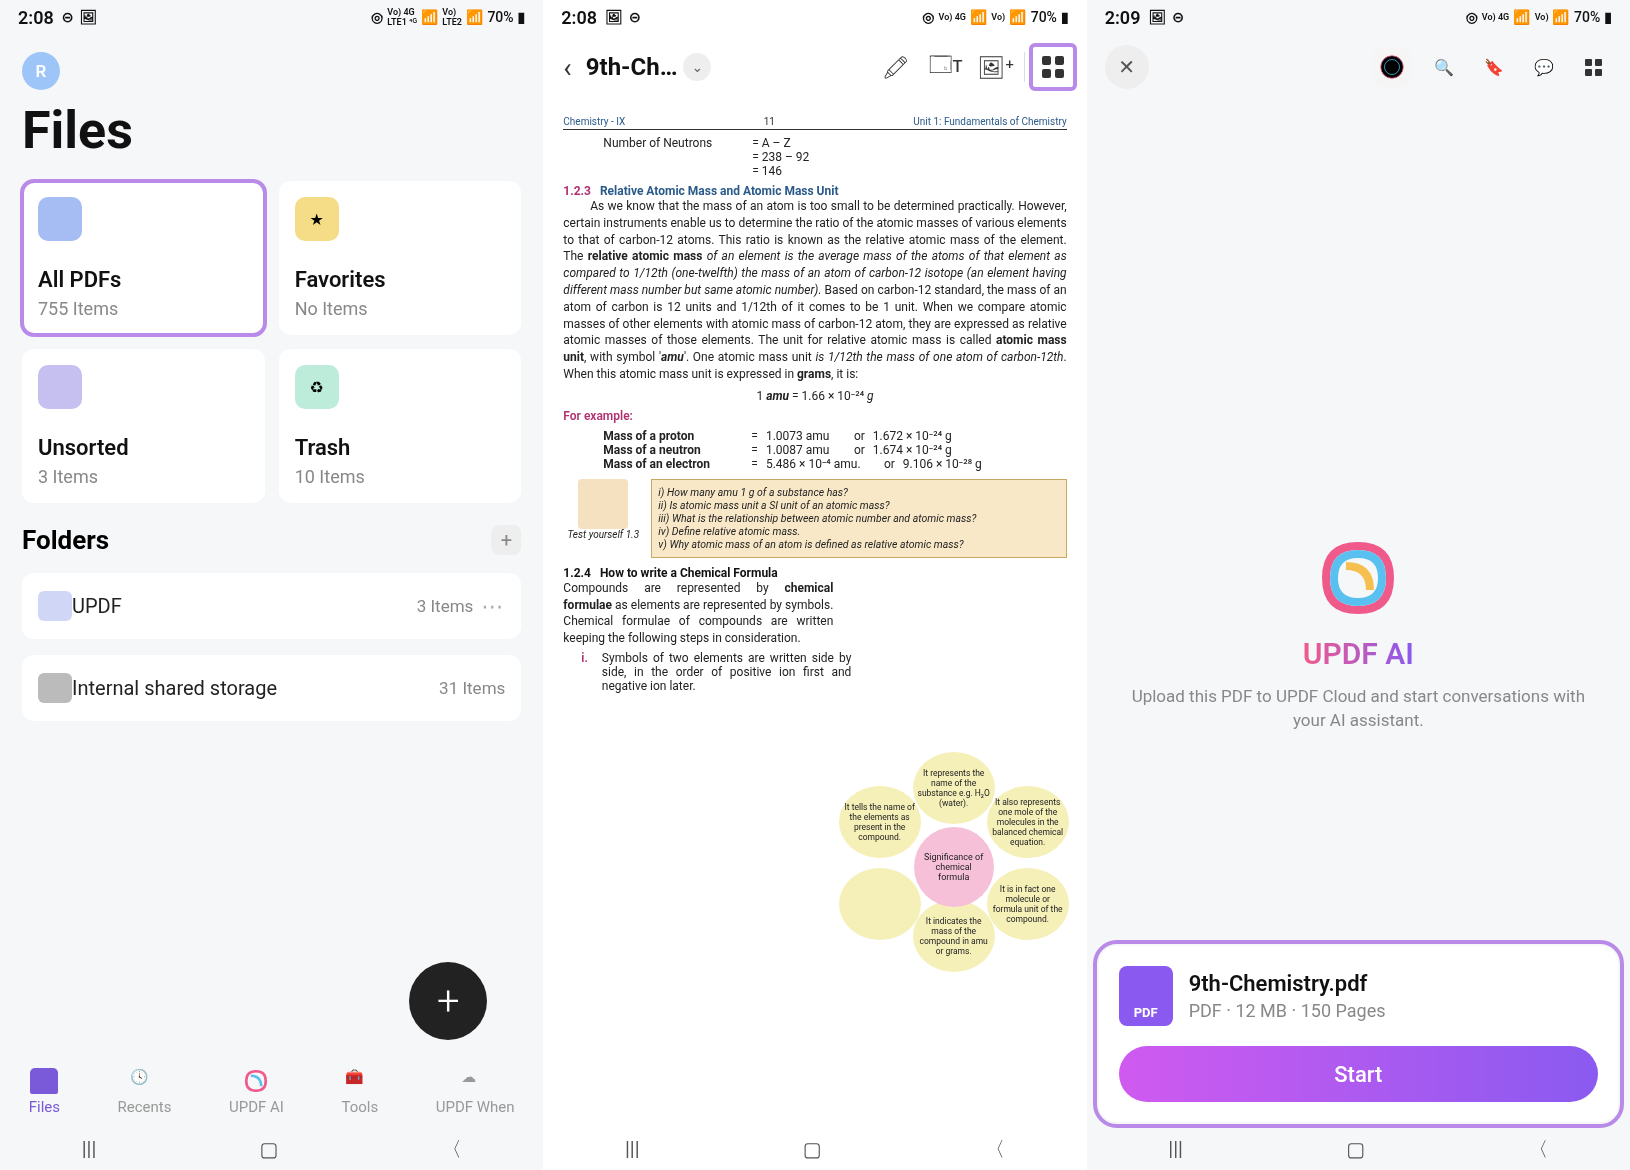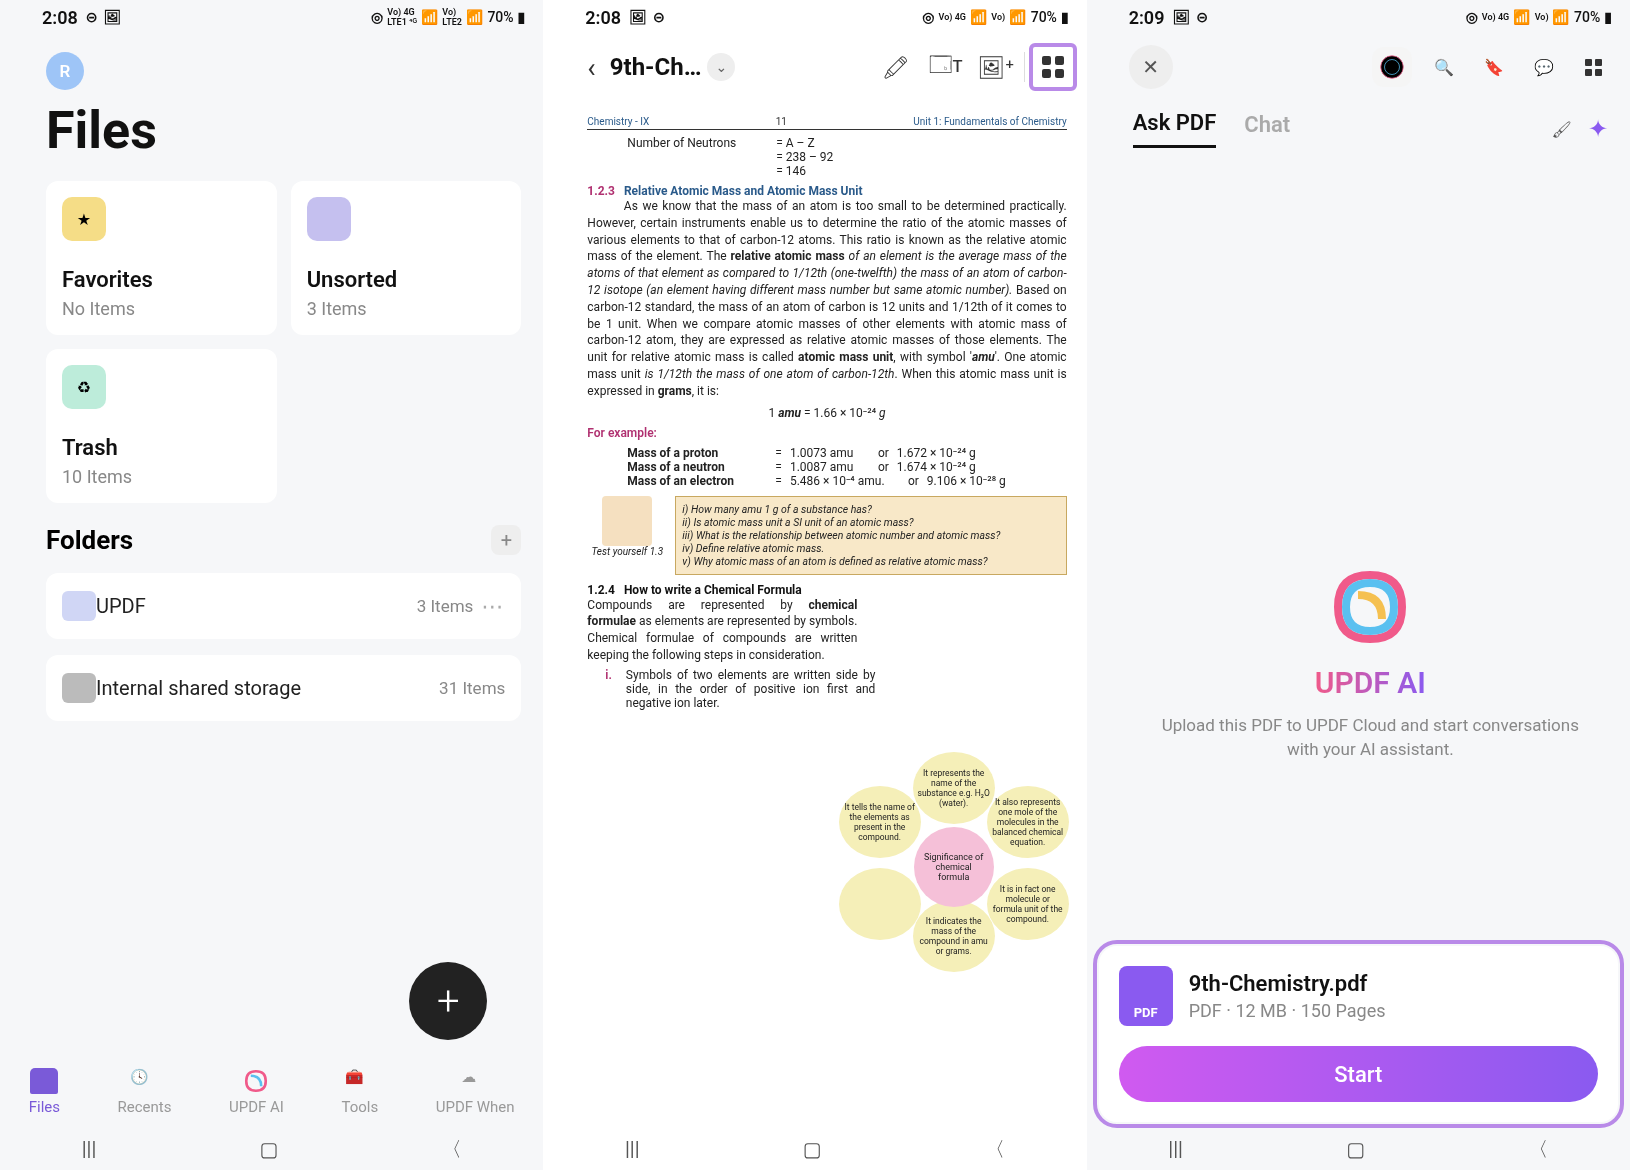--- a/index.html
+++ b/index.html
@@ -1,17 +1,17 @@
 <!DOCTYPE html>
 <html><head>
 <meta charset="utf-8">
 <style>
 * { margin: 0; padding: 0; box-sizing: border-box; }
 body { font-family: -apple-system, Roboto, Arial, sans-serif; background: #fff; width: 1630px; height: 1170px; display: flex; }
-.panel { flex: 1; height: 100%; display: flex; flex-direction: column; position: relative; overflow: hidden; padding-left: 24px; }
+.panel { flex: 1; height: 100%; display: flex; flex-direction: column; position: relative; overflow: hidden; }
 .panel1 { background: #f6f7f9; }
 .panel2 { background: #fff; }
 .panel3 { background: #f6f7f9; }
 
 
 .status-bar { height: 34px; display: flex; align-items: center; padding: 0 18px; font-size: 18px; font-weight: 600; color: #111; }
 .status-time { margin-right: 8px; }
 .status-icons-left { display: flex; gap: 6px; align-items: center; }
 .status-icons-left span { font-size: 14px; }
 .status-right { margin-left: auto; display: flex; align-items: center; gap: 4px; font-size: 14px; }
@@ -133,20 +133,25 @@
         <span>📶</span>
       <span class="batt">70%</span>
         <span>▮</span>
     </div>
   </div>
   <div class="p1-header">
     <div class="avatar">R</div>
     <div class="p1-title">Files</div>
   </div>
   <div class="p1-grid">
+    <div class="p1-card highlight">
+      <div class="card-icon allpdf"></div>
+      <div class="card-title">All PDFs</div>
+      <div class="card-sub">755 Items</div>
+    </div>
     <div class="p1-card">
       <div class="card-icon fav">★</div>
       <div class="card-title">Favorites</div>
       <div class="card-sub">No Items</div>
     </div>
     <div class="p1-card">
       <div class="card-icon unsorted"></div>
       <div class="card-title">Unsorted</div>
       <div class="card-sub">3 Items</div>
     </div>
@@ -347,28 +352,20 @@
     <div class="p3-hicon">💬</div>
     <div class="p3-hicon">
         <div class="p3-grid-dots">
           <div></div>
           <div></div>
           <div></div>
           <div></div>
         </div>
       </div>
   </div>
-  <div class="p3-tabs">
-    <div class="p3-tab active">Ask PDF</div>
-    <div class="p3-tab">Chat</div>
-    <div class="p3-tabs-right">
-      <div style="color:#555">🖌</div>
-      <div class="p3-sparkle">✦</div>
-    </div>
-  </div>
   <div class="p3-center">
     <svg class="p3-logo-big logo-shape" viewBox="0 0 40 40">
         <path d="M20 4 Q36 4 36 20 Q36 36 20 36 Q4 36 4 20 Q4 4 20 4" stroke="#f05a8a"></path>
         <path d="M20 8 Q32 8 32 20 Q32 32 20 32 Q8 32 8 20 Q8 8 20 8" stroke="#5ac0f0"></path>
         <path d="M14 14 Q26 14 26 26" stroke="#f5c050"></path>
       </svg>
     <div class="p3-ai-title">UPDF AI</div>
     <div class="p3-ai-sub">Upload this PDF to UPDF Cloud and start conversations with your AI assistant.</div>
   </div>
   <div class="p3-bottom">

